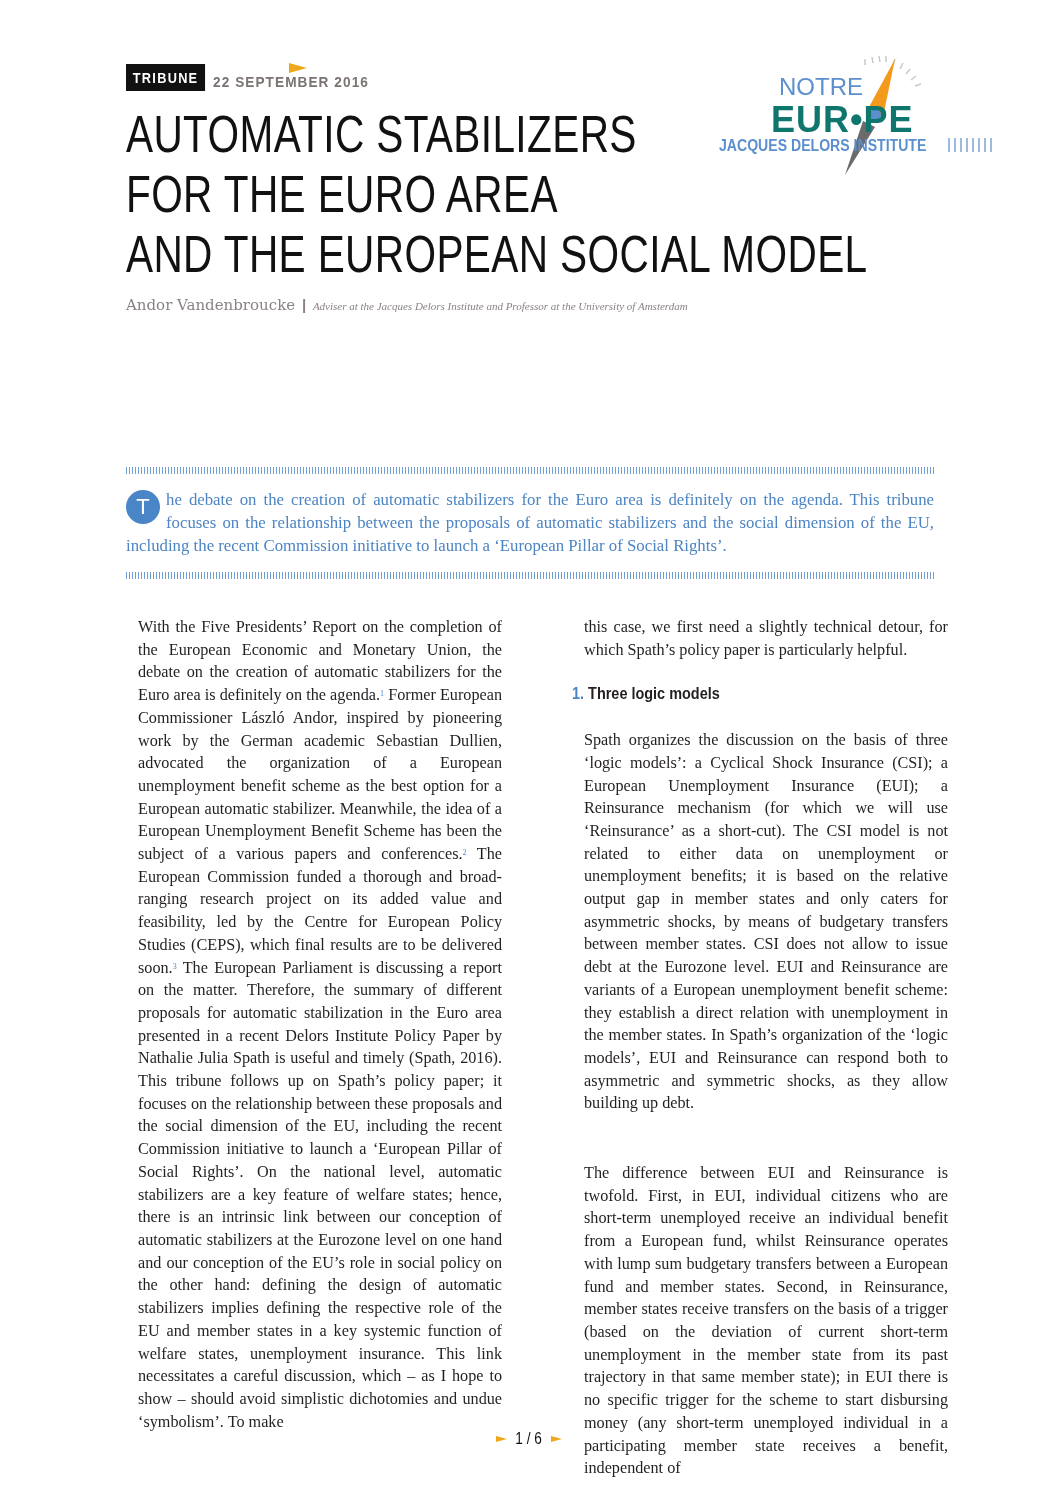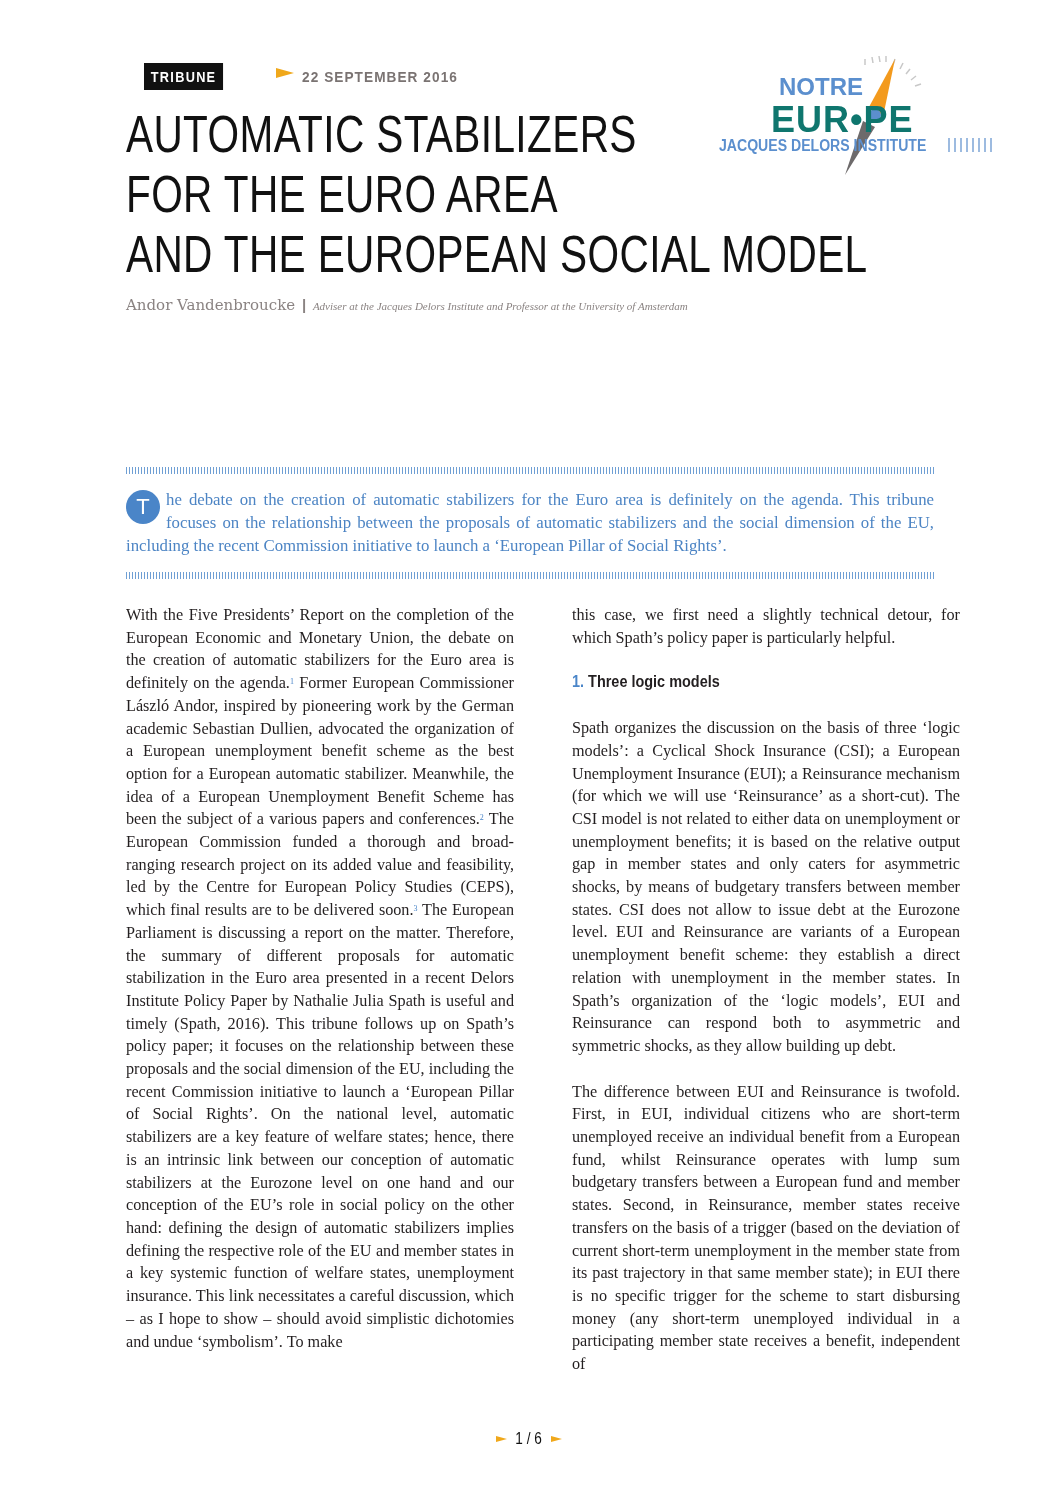--- a/index.html
+++ b/index.html
@@ -1,46 +1,46 @@
 <!DOCTYPE html>
 <html><head>
 <meta charset="utf-8">
 <style>
   html, body { margin:0; padding:0; background:#ffffff; }
   body { width:1058px; height:1497px; position:relative; overflow:hidden; font-family:"DejaVu Serif", serif; color:#231f20; }
 
-  .header-row { position:absolute; left:144px; top:63px; display:flex; align-items:center;gap:45px; }
+  .header-row { position:absolute; left:126px; top:63px; display:flex; align-items:center; }
   .tag { background:#111; color:#fff; font-family:"Liberation Sans", sans-serif; font-weight:bold; font-size:15px; letter-spacing:1.5px; padding:4px 8px 4px 8px; height:19px; line-height:19px; transform:scaleX(0.85); transform-origin:left center; }
-  .date-wrap { display:flex; margin-left:-6px; }
+  .date-wrap { display:flex; align-items:center; margin-left:-6px;flex-direction:column; }
   .arrow { display:inline-block; width:0; height:0; border-top:5px solid transparent; border-bottom:5px solid transparent; border-left:18px solid #f0a81b; margin-right:8px; }
   .date { font-family:"Liberation Sans", sans-serif; font-weight:bold; font-size:15.5px; color:#7a7372; letter-spacing:1.2px; transform:scaleX(0.88); transform-origin:left center; white-space:nowrap; }
 
   .title { position:absolute; left:126px; top:104px; font-family:"Liberation Sans", sans-serif; font-size:52px; line-height:60px; color:#111; transform:scaleX(0.78); transform-origin:left top; white-space:nowrap; letter-spacing:0.5px; }
   .title div { height:60px; }
 
   .author { position:absolute; left:126px; top:296px; font-size:15px; color:#8a8382; white-space:nowrap; }
   .author .name { font-family:"DejaVu Serif", serif; }
   .author .sep { font-family:"Liberation Sans", sans-serif; font-weight:bold; margin:0 2px; }
   .author .role { font-family:"Liberation Serif", serif; font-style:italic; font-size:11px; }
 
   .logo { position:absolute; left:715px; top:45px; width:290px; height:130px; }
-  .logo .notre { position:absolute; left:64px; top:28px; font-family:"Liberation Sans", sans-serif; font-weight:bold; font-size:24px; color:#5b8fce; letter-spacing:0px; }
+  .logo .notre { position:absolute; left:64px; top:28px; font-family:"Liberation Sans", sans-serif; font-weight:normal; font-size:24px; color:#5b8fce; letter-spacing:0px; }
   .logo .europe { position:absolute; left:56px; top:54px; font-family:"Liberation Sans", sans-serif; font-weight:bold; font-size:36px; color:#0f766e; letter-spacing:1px; }
   .logo .jdi { position:absolute; left:4px; top:92px; font-family:"Liberation Sans", sans-serif; font-weight:bold; font-size:16px; color:#5b8fce; white-space:nowrap; transform:scaleX(0.88); transform-origin:left center; }
   .logo .bars { position:absolute; left:233px; top:93px; display:flex; gap:4px; }
   .logo .bars span { display:block; width:2px; height:14px; background:#9dbbe0; }
   .logo svg { position:absolute; left:0; top:0; }
 
   .rule { position:absolute; left:126px; width:808px; height:7px; background:repeating-linear-gradient(90deg, #6f9fd4 0px, #6f9fd4 1px, transparent 1px, transparent 3px); }
 
   .intro { position:absolute; left:126px; top:488px; width:808px; font-family:"Liberation Serif", serif; font-size:16.8px; line-height:23px; color:#4c84c4; text-align:justify; }
   .dropcap { float:left; width:34px; height:34px; border-radius:50%; background:#4a85c8; color:#fff; font-family:"Liberation Sans", sans-serif; font-size:22px; line-height:34px; text-align:center; margin:2px 6px 0 0; }
 
   .col { position:absolute; top:604px; width:388px; font-family:"Liberation Serif", serif; font-size:16.2px; line-height:22.7px; color:#231f20; text-align:justify; }
-  .col p { margin:0; }
+  .col p { margin:12px; }
   .col-left { left:126px; }
   .col-right { left:572px; }
   sup { font-size:8px; color:#4a85c8; vertical-align:top; position:relative; top:-1px; }
   .section-head { font-family:"Liberation Sans", sans-serif; font-weight:bold; font-size:17px; margin:22px 0 23px 0; transform:scaleX(0.85); transform-origin:left center; white-space:nowrap; }
   .section-head .num { color:#4a85c8; }
   .gap { height:23px; }
 
   .footer { position:absolute; left:0; width:1058px; top:1430px; display:flex; justify-content:center; align-items:center; }
   .footer .pg { font-family:"Liberation Sans", sans-serif; font-size:16px; color:#111; margin:0 6px; transform:scaleX(0.85); }
   .footer .ar { width:0; height:0; border-top:3px solid transparent; border-bottom:3px solid transparent; border-left:11px solid #f0a81b; }

